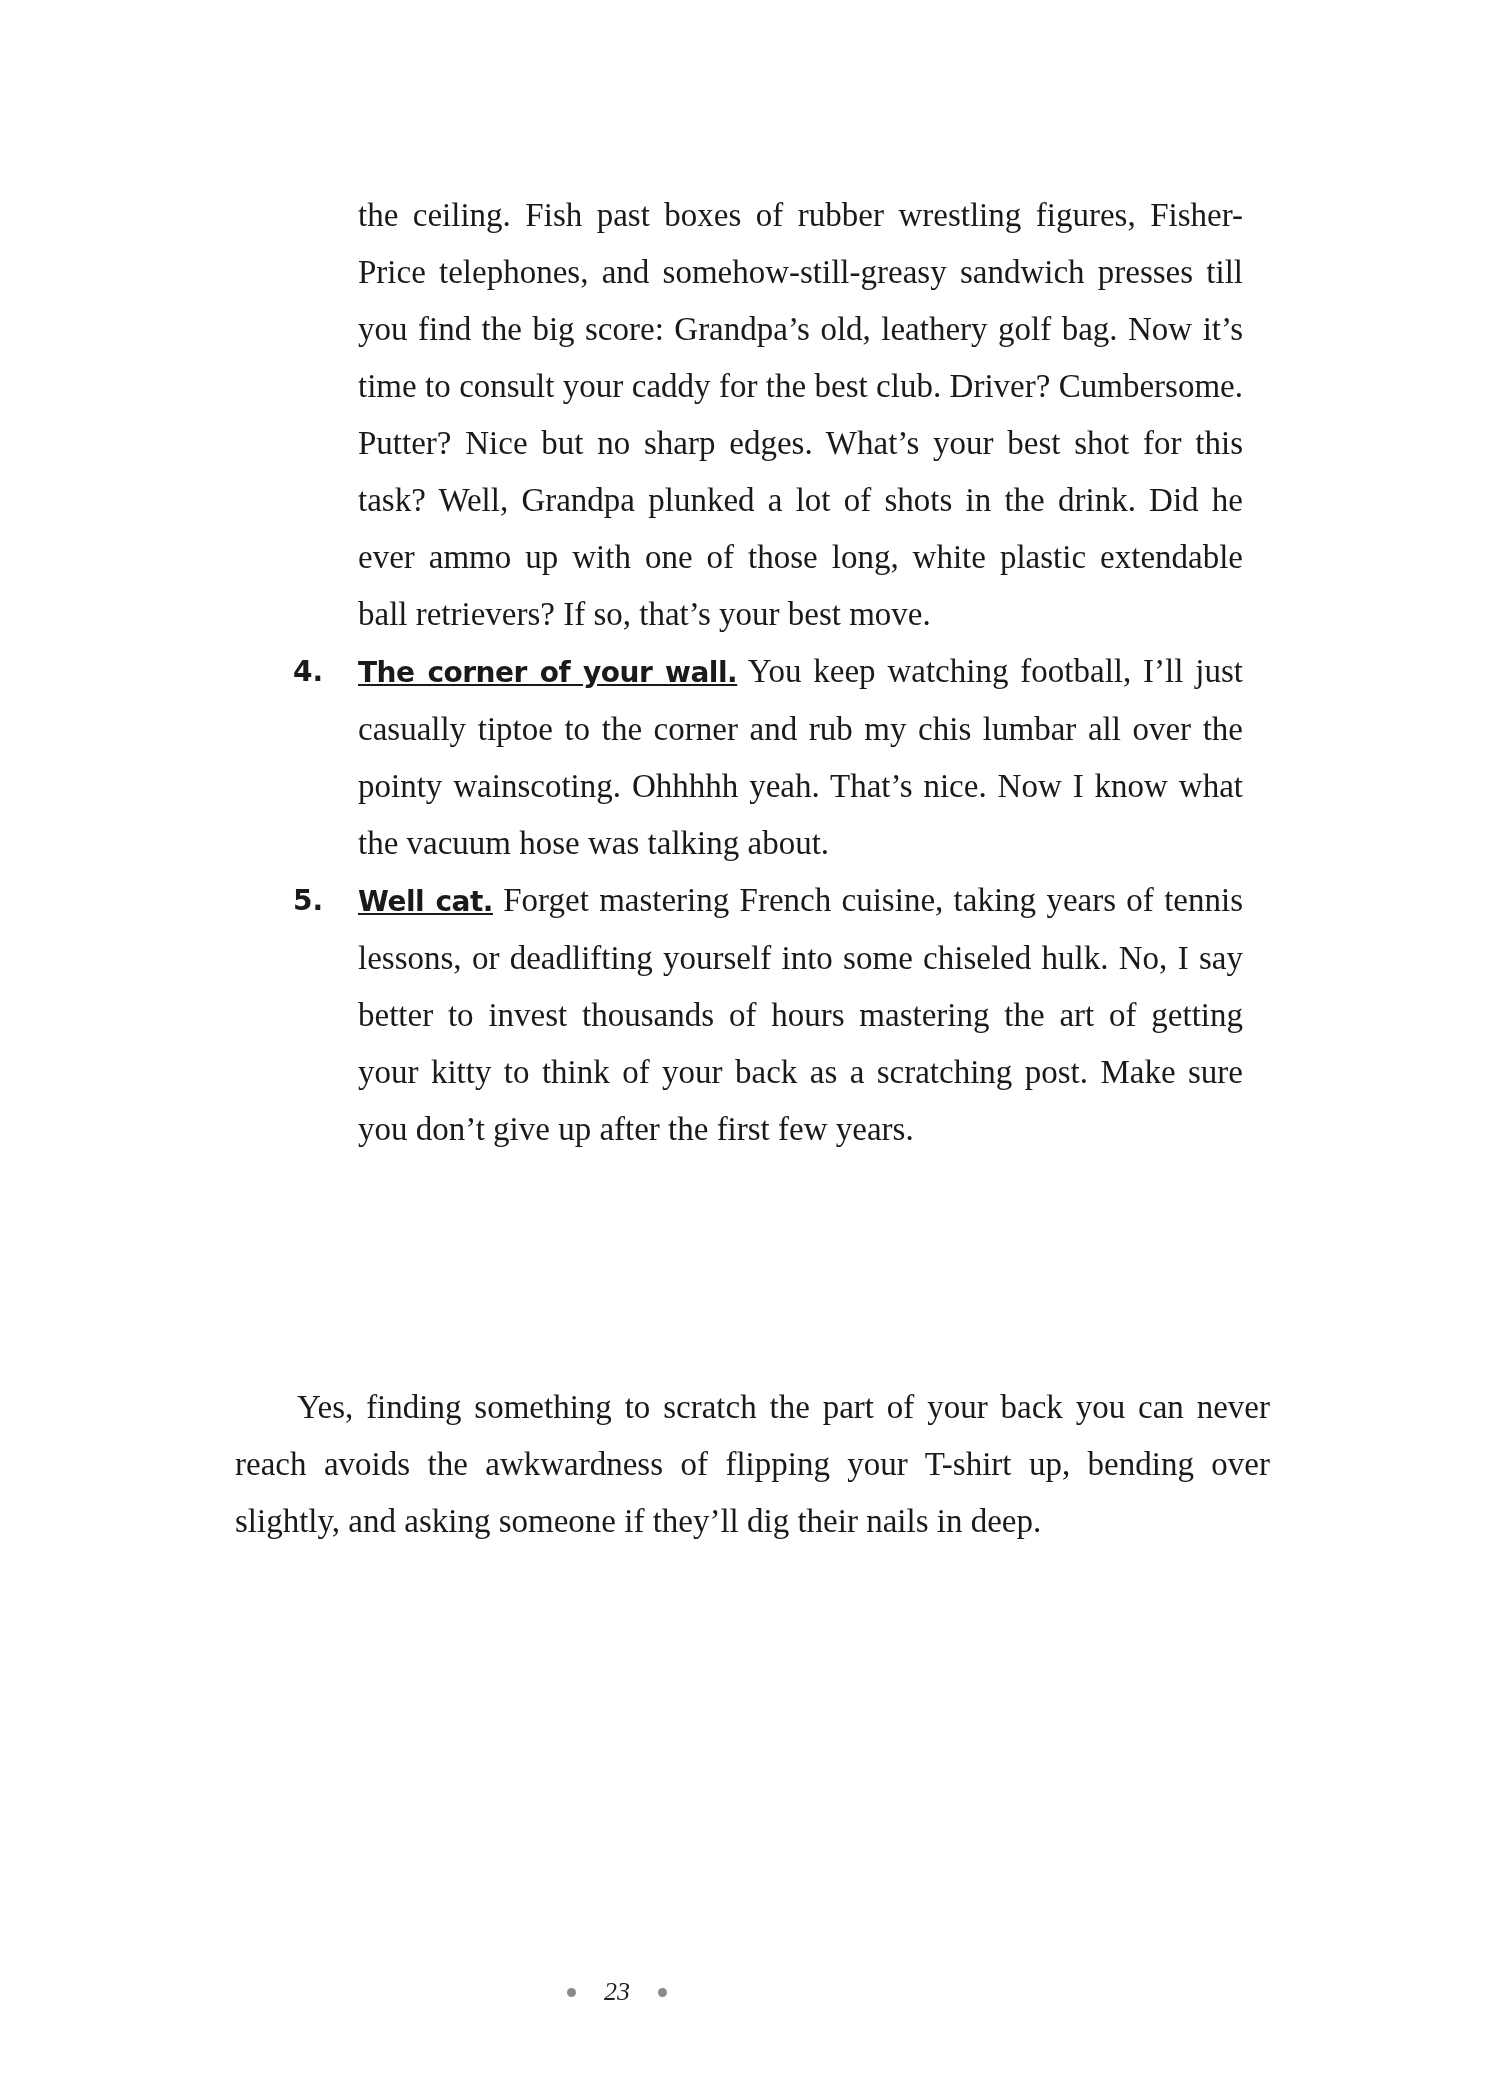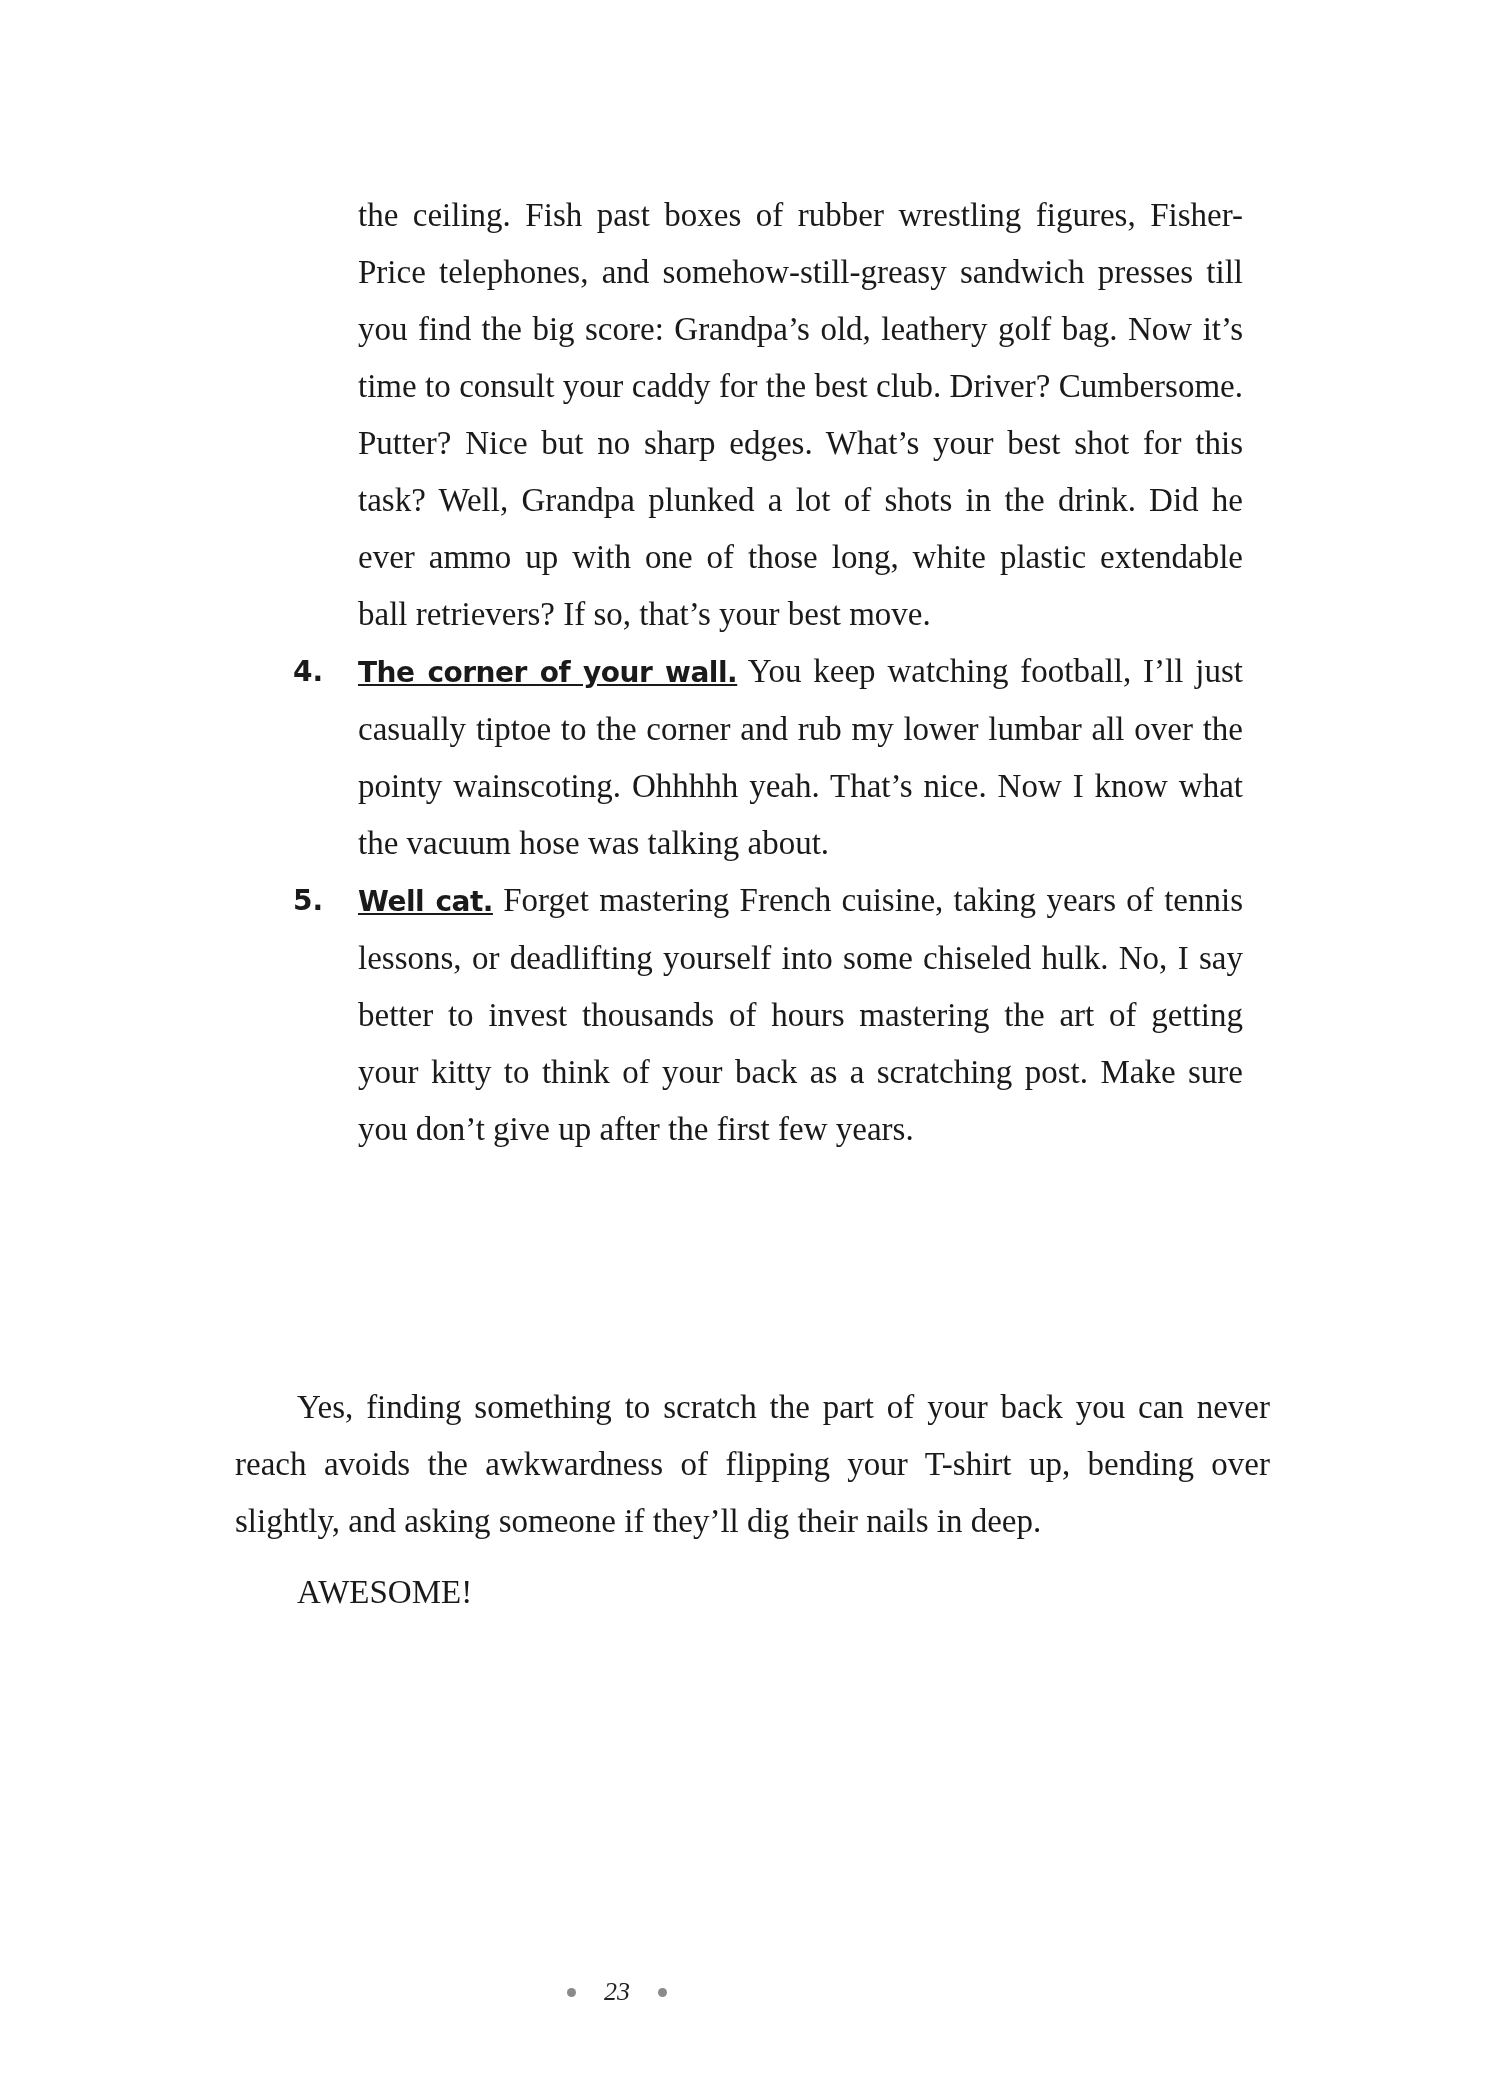--- a/index.html
+++ b/index.html
@@ -45,30 +45,29 @@
 <body>
 
 <div class="page">
 
   <ol class="list">
     <li class="list-item cont">
       <span>the ceiling. Fish past boxes of rubber wrestling figures, Fisher-Price telephones, and somehow-still-greasy sand­wich presses till you find the big score: Grandpa’s old, leathery golf bag. Now it’s time to consult your caddy for the best club. Driver? Cumbersome. Putter? Nice but no sharp edges. What’s your best shot for this task? Well, Grandpa plunked a lot of shots in the drink. Did he ever ammo up with one of those long, white plastic extend­able ball retrievers? If so, that’s your best move.</span>
     </li>
     <li class="list-item">
       <span class="item-num">4.</span>
-      <span class="item-title">The corner of your wall.</span><span> You keep watching football, I’ll just casually tiptoe to the corner and rub my lower lum­bar all over the pointy wainscoting. Ohhhhh yeah. That’s nice. Now I know what the vacuum hose was talking about.</span>
+      <span class="item-title">The corner of your wall.</span><span> You keep watching football, I’ll just casually tiptoe to the corner and rub my chis lum­bar all over the pointy wainscoting. Ohhhhh yeah. That’s nice. Now I know what the vacuum hose was talking about.</span>
     </li>
     <li class="list-item">
       <span class="item-num">5.</span>
       <span class="item-title">Well cat.</span><span> Forget mastering French cuisine, taking years of tennis lessons, or deadlifting yourself into some chis­eled hulk. No, I say better to invest thousands of hours mastering the art of getting your kitty to think of your back as a scratching post. Make sure you don’t give up after the first few years.</span>
     </li>
   </ol>
 
   <div class="body-text">
     <p class="para">Yes, finding something to scratch the part of your back you can never reach avoids the awkwardness of flipping your T-shirt up, bending over slightly, and asking someone if they’ll dig their nails in deep.</p>
-    <p class="para">AWESOME!</p>
   </div>
 
   <div class="footer">
     <span class="dot"></span><span>23</span><span class="dot"></span>
   </div>
 
 </div>
 
 </body></html>

